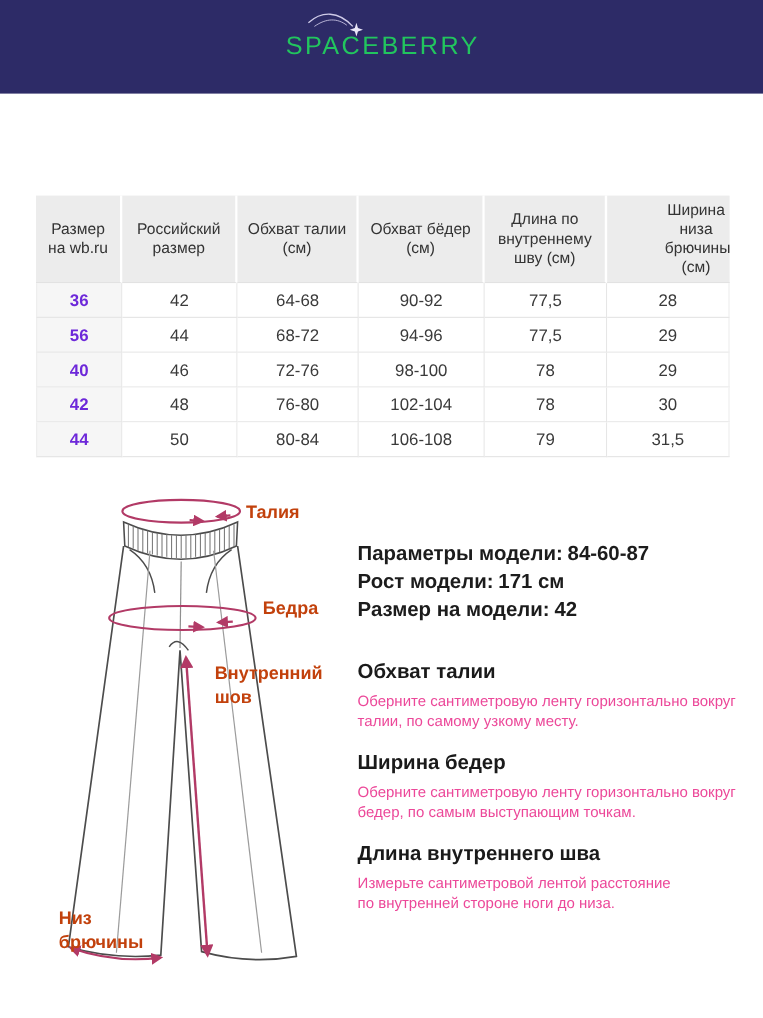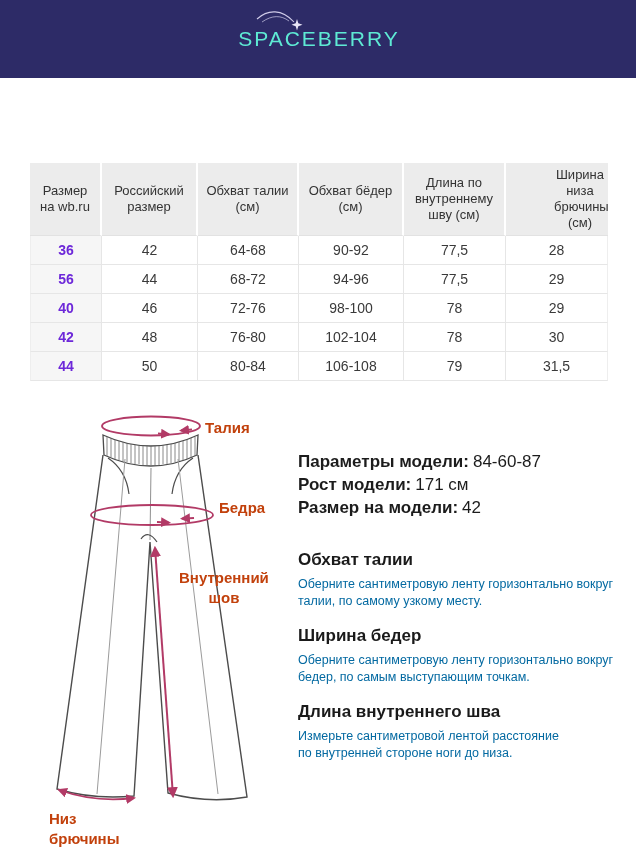--- a/index.html
+++ b/index.html
@@ -2,52 +2,52 @@
 <html><head>
 <meta charset="utf-8">
 <style>
   * { margin:0; padding:0; box-sizing:border-box; }
   html,body { width:636px; height:848px; background:#fff; font-family:"Liberation Sans", sans-serif; }
   .page { position:relative; width:636px; height:848px; overflow:hidden; background:#fff; }
 
   
   .brand-header { position:absolute; left:0; top:0; width:636px; height:78px; background:#2d2b67; }
   .logo-wrap { position:relative; width:100%; height:100%; display:flex; align-items:center; justify-content:center; }
-  .brand-name { color:#5eead4; font-size:21px; font-weight:300; letter-spacing:2px; padding-left:2px; }
+  .brand-name { color:#22c55e; font-size:21px; font-weight:300; letter-spacing:2px; padding-left:2px; }
   .comet { position:absolute; left:256px; top:7px; width:48px; height:26px; }
 
   
   .size-table { position:absolute; left:30px; top:163px; width:578px; border-collapse:separate; border-spacing:0; table-layout:fixed; }
   .size-table col.c1{width:72px} .size-table col.c2{width:96px} .size-table col.c3{width:101px}
   .size-table col.c4{width:105px} .size-table col.c5{width:102px} .size-table col.c6{width:102px}
   .size-table th { background:#ececec; height:60px; font-size:13px; line-height:16px; font-weight:400; color:#333;
        text-align:center; vertical-align:middle; white-space:pre-line; border-right:2px solid #fff; border-bottom:1px solid #e2e2e2; padding:4px 2px; }
   .size-table th:last-child { border-right:none;padding-left:48px; }
   .size-table td { background:#fff; height:29px; font-size:14px; color:#3a3a3a; text-align:center; vertical-align:middle;
        border-right:1px solid #e6e6e6; border-bottom:1px solid #e6e6e6; }
   .size-table td:first-child { background:#f6f6f6; font-weight:700; color:#6d28d9; border-left:1px solid #eee; }
   .size-table td:last-child { border-right:1px solid #eee; }
 
   
   .diagram { position:absolute; left:0; top:0; }
   .dlabel { position:absolute; font-size:15px; font-weight:600; color:#c2410c; white-space:pre-line; line-height:20px; }
   .lbl-waist { left:205px; top:418px; }
   .lbl-hips  { left:219px; top:498px; }
-  .lbl-inseam{ left:179px; top:568px;text-align:center; }
-  .lbl-hem   { left:49px;  top:809px; }
+  .lbl-inseam{ left:179px; top:552px; }
+  .lbl-hem   { left:49px;  top:756px; }
 
   
   .info-panel { position:absolute; left:298px; top:450px; width:338px; }
   .model-line { font-size:17px; line-height:23px; color:#1c1c1c; }
   .model-line .ml { font-weight:700; }
-  .model-line .mv { font-weight:400; margin-left:4px; }
+  .model-line .mv { font-weight:700; margin-left:4px; }
   .guide { margin-top:31px; }
   .guide-section + .guide-section { margin-top:17px; }
   .guide-section h3 { font-size:17px; font-weight:700; color:#1a1a1a; margin:0 0 6px 0; }
-  .guide-section p { font-size:12.5px; line-height:16.5px; color:#0369a1; white-space:pre-line; width:338px; margin:0; }
+  .guide-section p { font-size:12.5px; line-height:16.5px; color:#ec4899; white-space:pre-line; width:338px; margin:0; }
 </style>
 </head>
 <body>
 
 <div class="page">
 
   <header class="brand-header">
     <div class="logo-wrap">
       <svg class="comet" viewBox="0 0 48 26">
         <path d="M1,12 C12,2 26,2 38,15" fill="none" stroke="#cfcbe8" stroke-width="1.1"></path>

